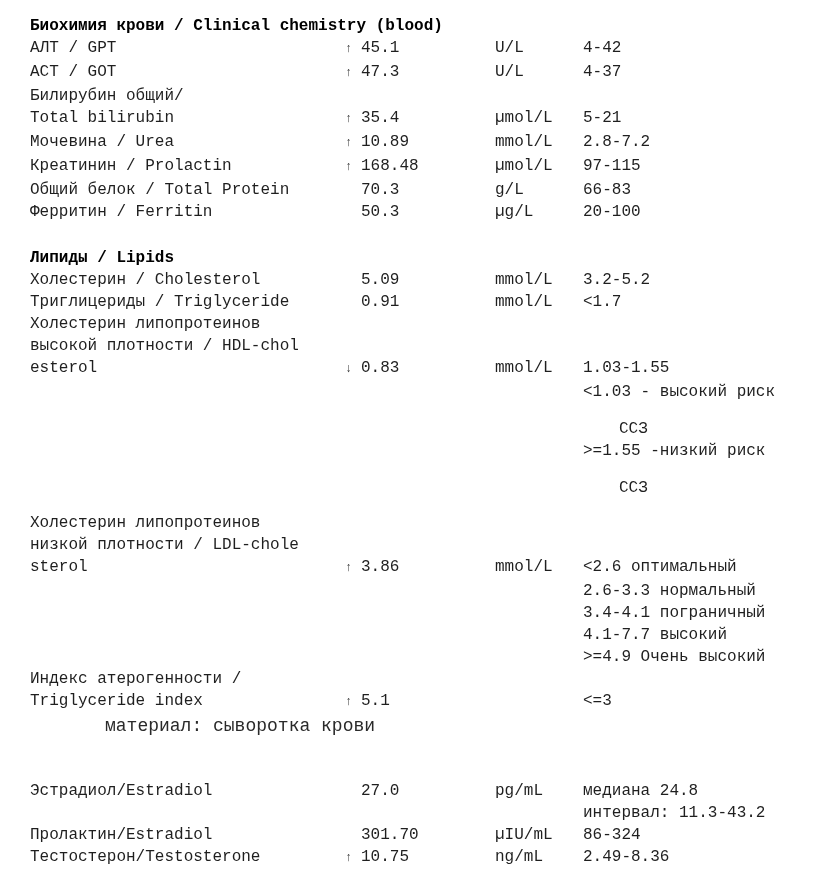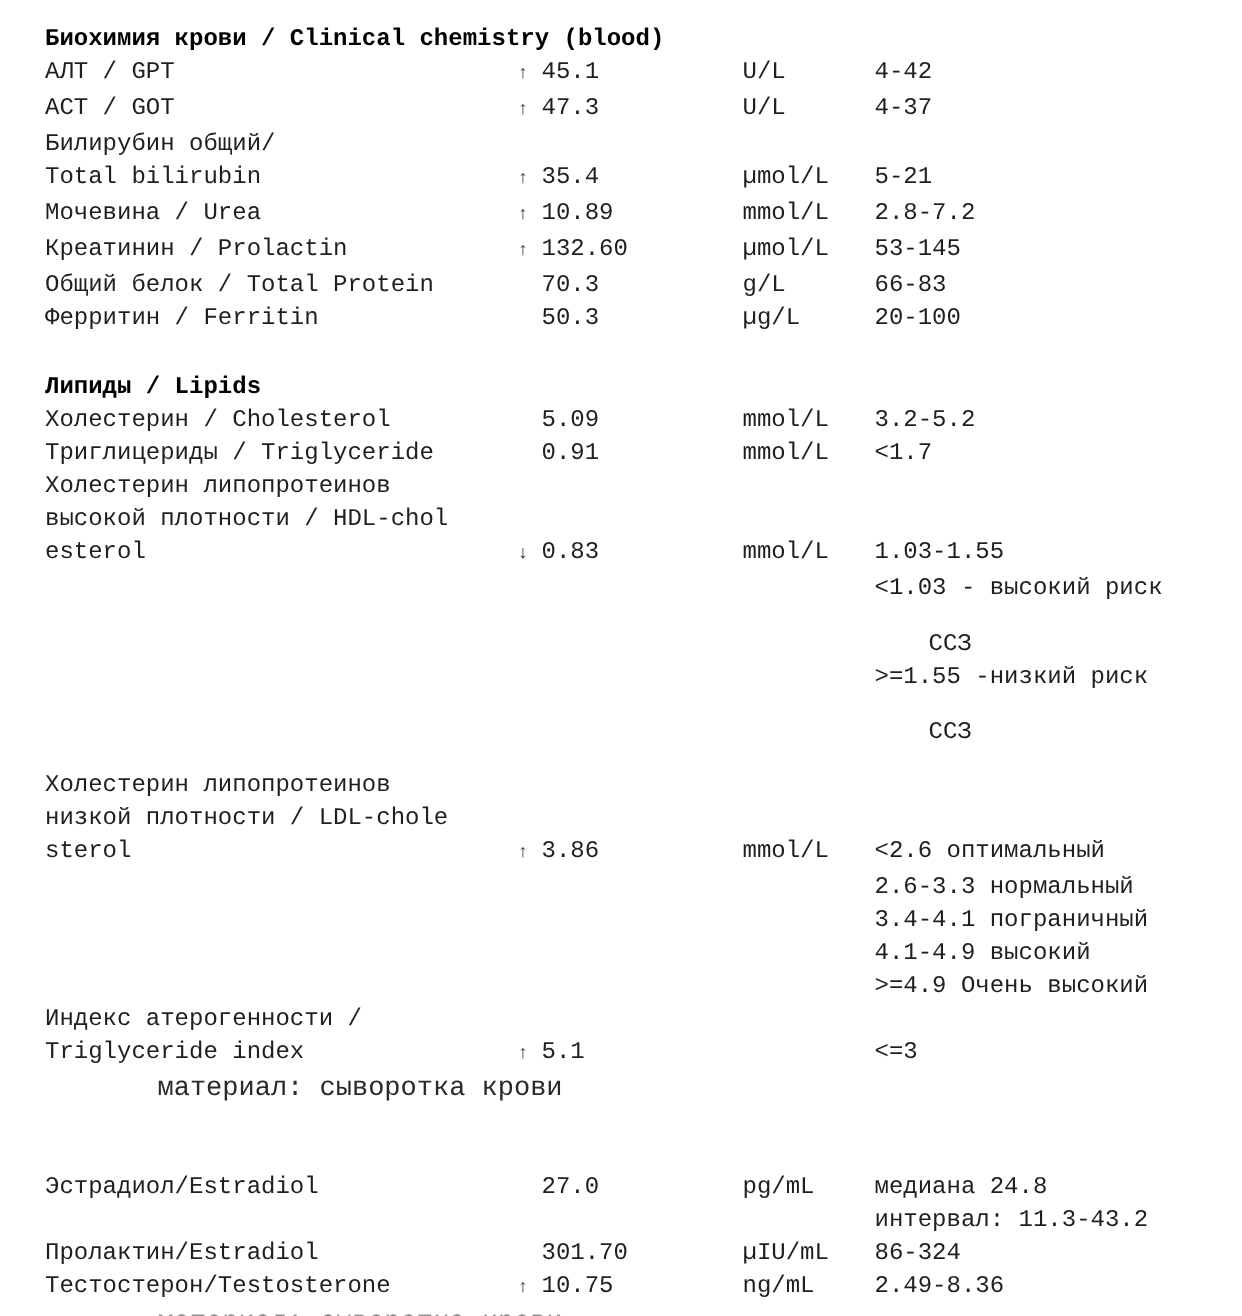--- a/index.html
+++ b/index.html
@@ -55,21 +55,21 @@
 <div class="doc">
 
   <div class="section section-chemistry">
     <div class="section-title">Биохимия крови / Clinical chemistry (blood)</div>
     <div class="rows">
         <div class="row"><span class="cell-name">АЛТ / GPT</span><span class="cell-arrow">↑</span><span class="cell-value">45.1</span><span class="cell-units">U/L</span><span class="cell-ref">4-42</span></div>
         <div class="row"><span class="cell-name">АСТ / GOT</span><span class="cell-arrow">↑</span><span class="cell-value">47.3</span><span class="cell-units">U/L</span><span class="cell-ref">4-37</span></div>
         <div class="row"><span class="cell-name">Билирубин общий/</span><span class="cell-arrow"></span><span class="cell-value"></span><span class="cell-units"></span><span class="cell-ref"></span></div>
         <div class="row"><span class="cell-name">Total bilirubin</span><span class="cell-arrow">↑</span><span class="cell-value">35.4</span><span class="cell-units">µmol/L</span><span class="cell-ref">5-21</span></div>
         <div class="row"><span class="cell-name">Мочевина / Urea</span><span class="cell-arrow">↑</span><span class="cell-value">10.89</span><span class="cell-units">mmol/L</span><span class="cell-ref">2.8-7.2</span></div>
-        <div class="row"><span class="cell-name">Креатинин / Prolactin</span><span class="cell-arrow">↑</span><span class="cell-value">132.60</span><span class="cell-units">µmol/L</span><span class="cell-ref">53-145</span></div>
+        <div class="row"><span class="cell-name">Креатинин / Prolactin</span><span class="cell-arrow">↑</span><span class="cell-value">168.48</span><span class="cell-units">µmol/L</span><span class="cell-ref">97-115</span></div>
         <div class="row"><span class="cell-name">Общий белок / Total Protein</span><span class="cell-arrow"></span><span class="cell-value">70.3</span><span class="cell-units">g/L</span><span class="cell-ref">66-83</span></div>
         <div class="row"><span class="cell-name">Ферритин / Ferritin</span><span class="cell-arrow"></span><span class="cell-value">50.3</span><span class="cell-units">µg/L</span><span class="cell-ref">20-100</span></div>
       </div>
   </div>
 
   <div class="section section-lipids">
     <div class="section-title">Липиды / Lipids</div>
     <div class="rows">
         <div class="row"><span class="cell-name">Холестерин / Cholesterol</span><span class="cell-arrow"></span><span class="cell-value">5.09</span><span class="cell-units">mmol/L</span><span class="cell-ref">3.2-5.2</span></div>
         <div class="row"><span class="cell-name">Триглицериды / Triglyceride</span><span class="cell-arrow"></span><span class="cell-value">0.91</span><span class="cell-units">mmol/L</span><span class="cell-ref">&lt;1.7</span></div>
@@ -78,21 +78,21 @@
         <div class="row"><span class="cell-name">esterol</span><span class="cell-arrow">↓</span><span class="cell-value">0.83</span><span class="cell-units">mmol/L</span><span class="cell-ref">1.03-1.55</span></div>
         <div class="row"><span class="cell-name"></span><span class="cell-arrow"></span><span class="cell-value"></span><span class="cell-units"></span><span class="cell-ref">&lt;1.03 - высокий риск</span></div>
         <div class="row"><span class="cell-name"></span><span class="cell-arrow"></span><span class="cell-value"></span><span class="cell-units"></span><span class="cell-ref indent">ССЗ</span></div>
         <div class="row"><span class="cell-name"></span><span class="cell-arrow"></span><span class="cell-value"></span><span class="cell-units"></span><span class="cell-ref">&gt;=1.55 -низкий риск</span></div>
         <div class="row"><span class="cell-name"></span><span class="cell-arrow"></span><span class="cell-value"></span><span class="cell-units"></span><span class="cell-ref indent">ССЗ</span></div>
         <div class="row gap-before"><span class="cell-name">Холестерин липопротеинов</span><span class="cell-arrow"></span><span class="cell-value"></span><span class="cell-units"></span><span class="cell-ref"></span></div>
         <div class="row"><span class="cell-name">низкой плотности / LDL-chole</span><span class="cell-arrow"></span><span class="cell-value"></span><span class="cell-units"></span><span class="cell-ref"></span></div>
         <div class="row"><span class="cell-name">sterol</span><span class="cell-arrow">↑</span><span class="cell-value">3.86</span><span class="cell-units">mmol/L</span><span class="cell-ref">&lt;2.6 оптимальный</span></div>
         <div class="row"><span class="cell-name"></span><span class="cell-arrow"></span><span class="cell-value"></span><span class="cell-units"></span><span class="cell-ref">2.6-3.3 нормальный</span></div>
         <div class="row"><span class="cell-name"></span><span class="cell-arrow"></span><span class="cell-value"></span><span class="cell-units"></span><span class="cell-ref">3.4-4.1 пограничный</span></div>
-        <div class="row"><span class="cell-name"></span><span class="cell-arrow"></span><span class="cell-value"></span><span class="cell-units"></span><span class="cell-ref">4.1-4.9 высокий</span></div>
+        <div class="row"><span class="cell-name"></span><span class="cell-arrow"></span><span class="cell-value"></span><span class="cell-units"></span><span class="cell-ref">4.1-7.7 высокий</span></div>
         <div class="row"><span class="cell-name"></span><span class="cell-arrow"></span><span class="cell-value"></span><span class="cell-units"></span><span class="cell-ref">&gt;=4.9 Очень высокий</span></div>
         <div class="row"><span class="cell-name">Индекс атерогенности /</span><span class="cell-arrow"></span><span class="cell-value"></span><span class="cell-units"></span><span class="cell-ref"></span></div>
         <div class="row"><span class="cell-name">Triglyceride index</span><span class="cell-arrow">↑</span><span class="cell-value">5.1</span><span class="cell-units"></span><span class="cell-ref">&lt;=3</span></div>
         <div class="row note-row"><span class="note">материал: сыворотка крови</span></div>
       </div>
   </div>
 
   <div class="section section-hormones">
     <div class="rows">
         <div class="row"><span class="cell-name">Эстрадиол/Estradiol</span><span class="cell-arrow"></span><span class="cell-value">27.0</span><span class="cell-units">pg/mL</span><span class="cell-ref">медиана 24.8</span></div>

